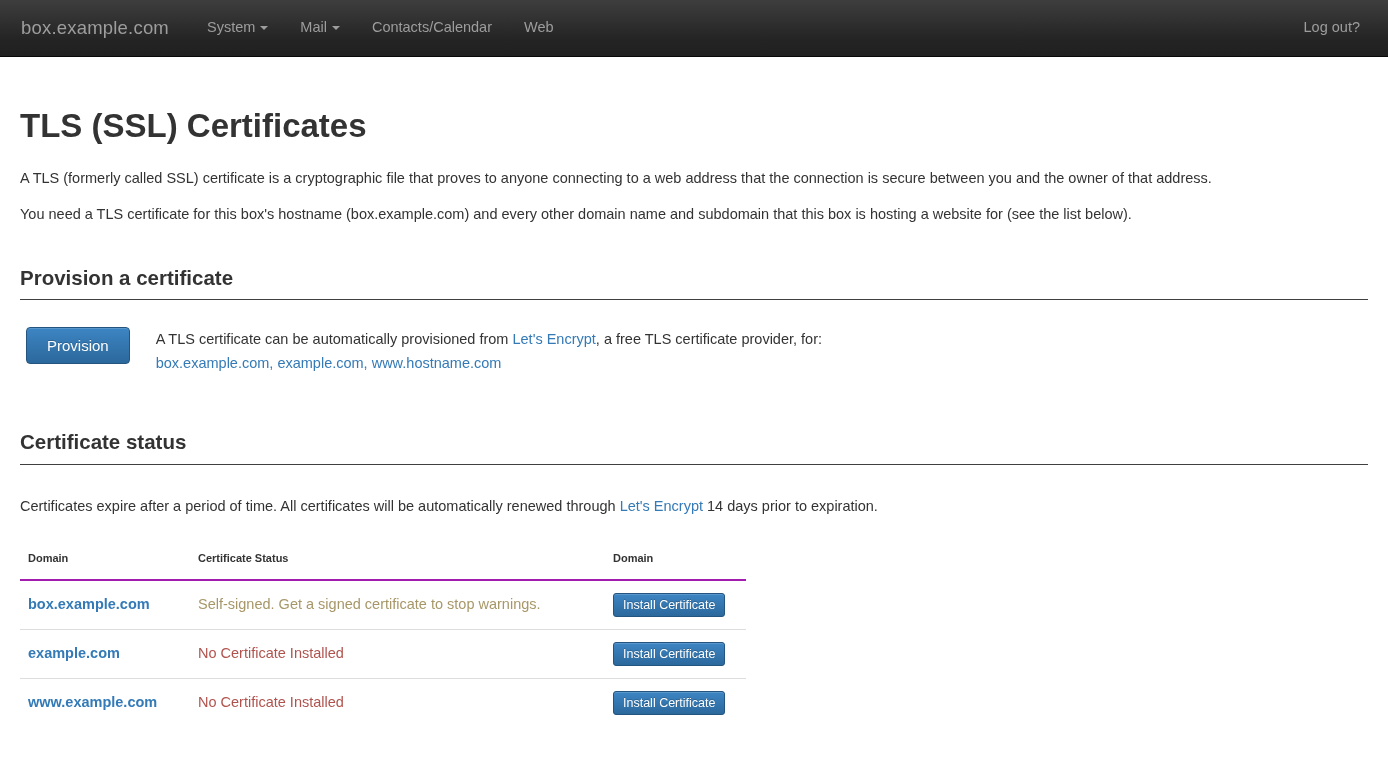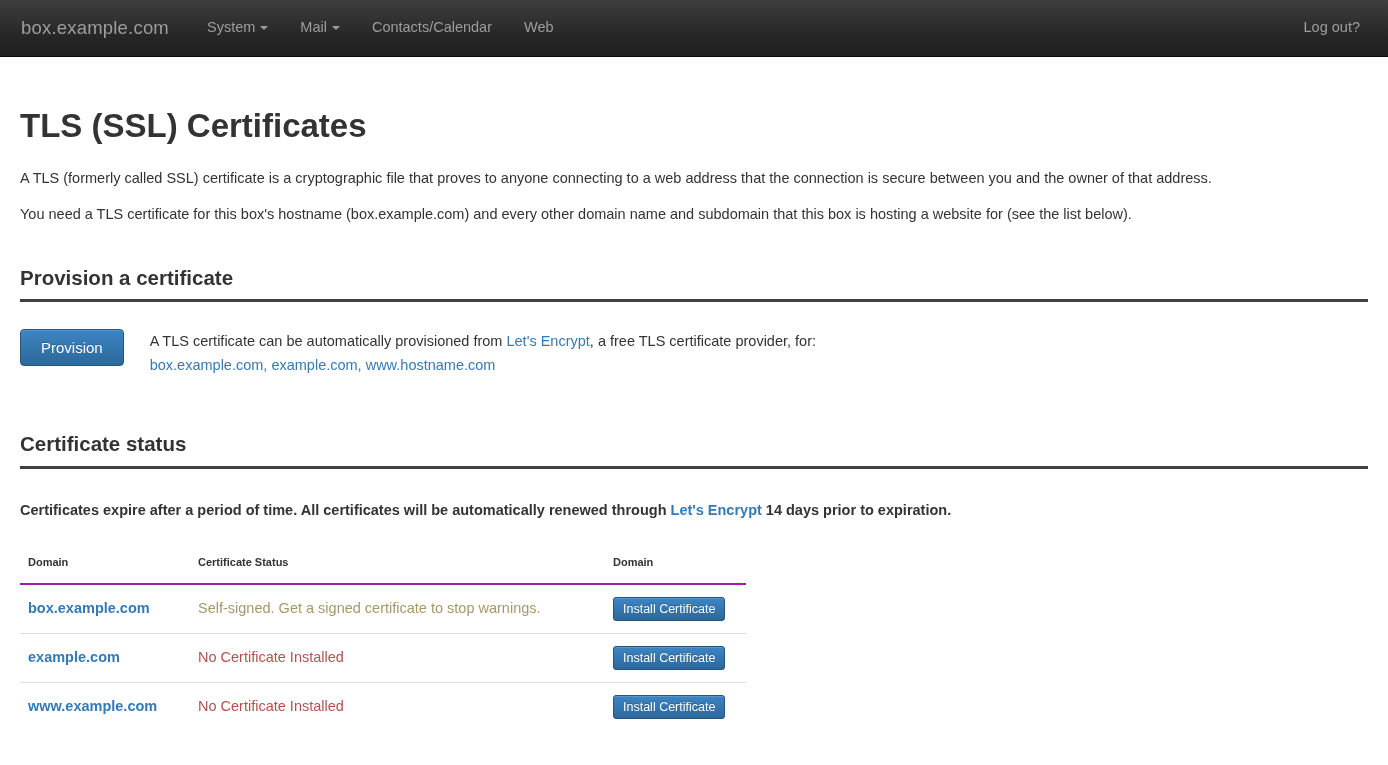--- a/index.html
+++ b/index.html
@@ -32,42 +32,42 @@
 
   
   .content { padding: 0 20px; }
 
   h1 { font-size: 33px; font-weight: bold; margin: 50px 0 22px; line-height: 1.15; color: #333; }
   p  { margin: 6px 0 12px; }
 
   h3 {
     font-size: 20.5px; font-weight: bold; line-height: 1.1;
     margin: 40px 0 0; padding-bottom: 10px;
-    border-bottom: 3px solid #404040; color: #333;
+    border-bottom: 1px solid #404040; color: #333;
   }
   h3.second { margin-top: 56px; }
 
   a.link { color: #337ab7; text-decoration: none; cursor: pointer; }
   .blue-text { color: #337ab7; }
 
   
-  .provision-row { display: flex; align-items: flex-start; margin-top: 27px; }
+  .provision-row { display: flex; align-items: flex-start; margin-top: 27px; margin-left: 6px; }
   .btn {
     display: inline-block; color: #fff; text-align: center; cursor: pointer;
     background: linear-gradient(to bottom, #3d85c3 0%, #2b689c 100%);
     border: 1px solid #245580; border-radius: 4px;
     text-shadow: 0 -1px 0 rgba(0,0,0,0.2);
     box-shadow: inset 0 1px 0 rgba(255,255,255,.15);
     font-family: inherit;
   }
   .btn-provision { font-size: 15px; padding: 9px 20px; }
   .provision-text { margin-left: 26px; line-height: 24px; }
 
   
-  .expire-text { margin: 30px 0 22px; font-weight: bold; }
+  .expire-text { margin: 30px 0 22px; }
 
   
   table.cert-table { border-collapse: collapse; width: 726px; }
   table.cert-table th, table.cert-table td { text-align: left; vertical-align: middle; }
   thead th {
     font-weight: bold; font-size: 11px;
     padding: 8px 8px 12px 8px; border-bottom: 2px solid #a21caf;
   }
   tbody th, tbody td { padding: 12px 8px; border-top: 1px solid #ddd; }
   .domain-link { font-weight: bold; color: #337ab7; text-decoration: none; cursor: pointer; }

